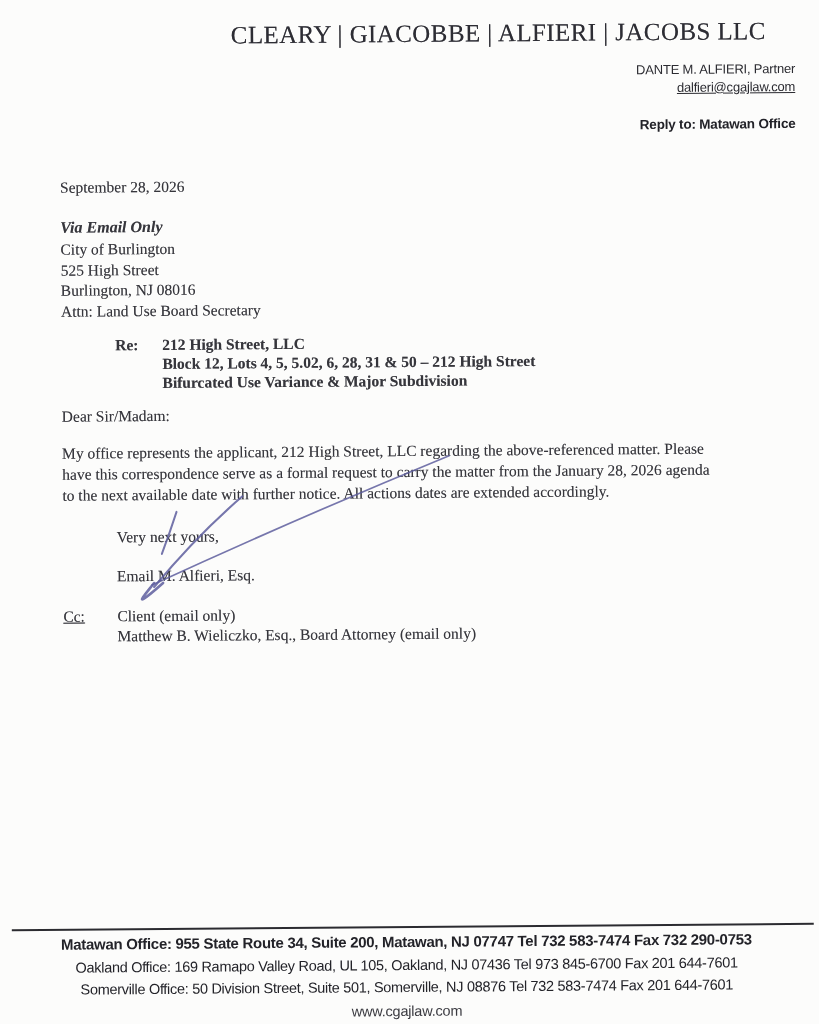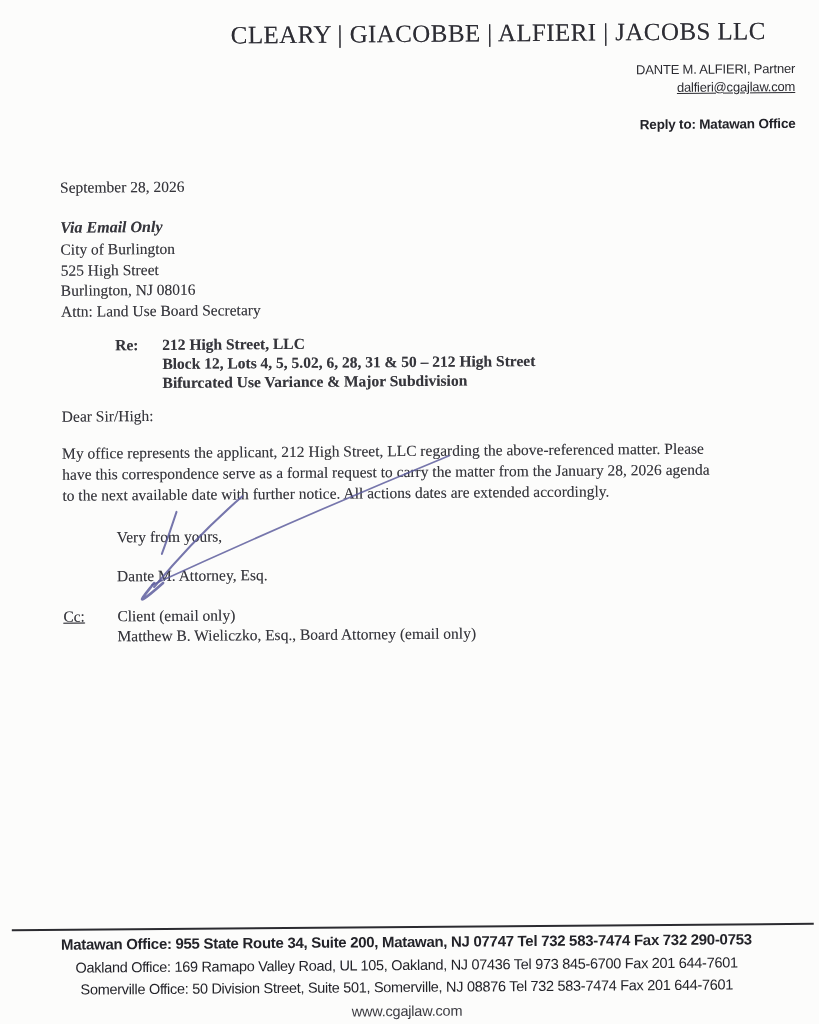--- a/index.html
+++ b/index.html
@@ -107,30 +107,30 @@
 
     <div class="ltr re-block">
       <div class="re-label">Re:</div>
       <div>
         <div>212 High Street, LLC</div>
         <div>Block 12, Lots 4, 5, 5.02, 6, 28, 31 &amp; 50 – 212 High Street</div>
         <div>Bifurcated Use Variance &amp; Major Subdivision</div>
       </div>
     </div>
 
-    <div class="ltr salutation">Dear Sir/High:</div>
+    <div class="ltr salutation">Dear Sir/Madam:</div>
 
     <div class="ltr body-par">
       <div>My office represents the applicant, 212 High Street, LLC regarding the above-referenced matter. Please</div>
       <div>have this correspondence serve as a formal request to carry the matter from the January 28, 2026 agenda</div>
       <div>to the next available date with further notice. All actions dates are extended accordingly.</div>
     </div>
 
-    <div class="ltr closing">Very from yours,</div>
-    <div class="ltr signer">Dante M. Attorney, Esq.</div>
+    <div class="ltr closing">Very next yours,</div>
+    <div class="ltr signer">Email M. Alfieri, Esq.</div>
 
     <svg class="signature-svg" width="819" height="1024" viewBox="0 0 819 1024" fill="none">
       <g stroke="#5e5e9e" stroke-opacity="0.85" fill="none" stroke-linecap="round">
         <path d="M 449 456 Q 295 518 151 583" stroke-width="1.7"></path>
         <path d="M 242 495 Q 196 534 153 585" stroke-width="2.1"></path>
         <path d="M 176 510 Q 169 531 161 552" stroke-width="2.0"></path>
         <path d="M 153 581 C 145 591 138 599 142 597 C 147 594 154 588 162 581" stroke-width="2.6"></path>
       </g>
     </svg>
 

